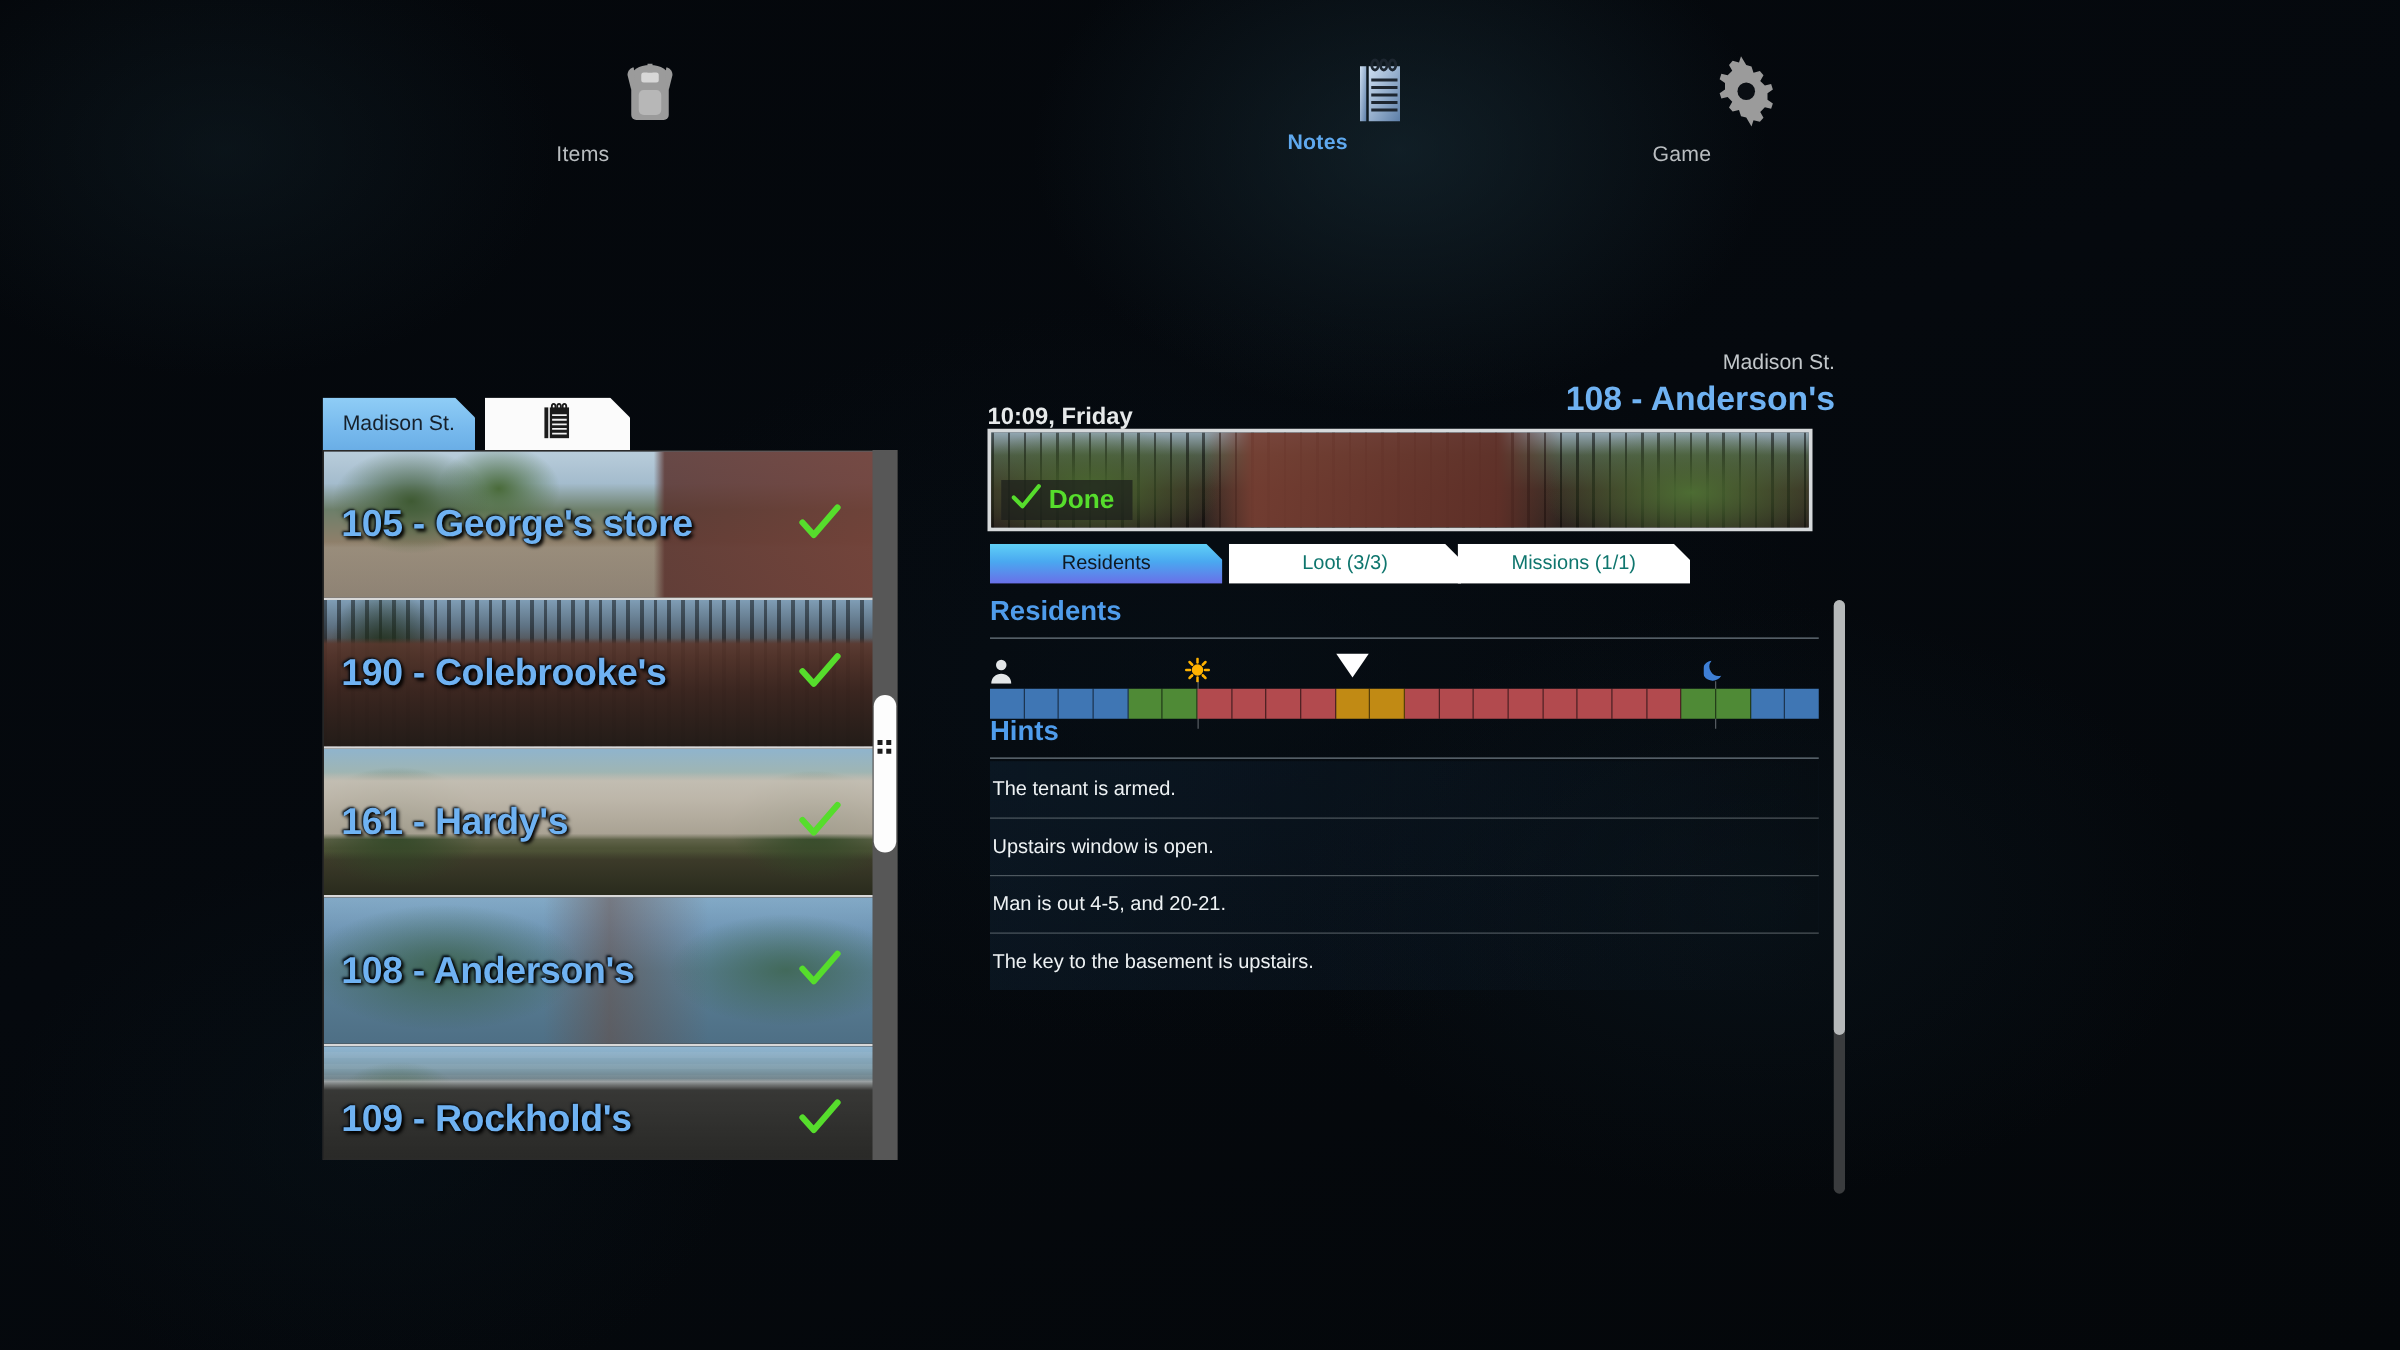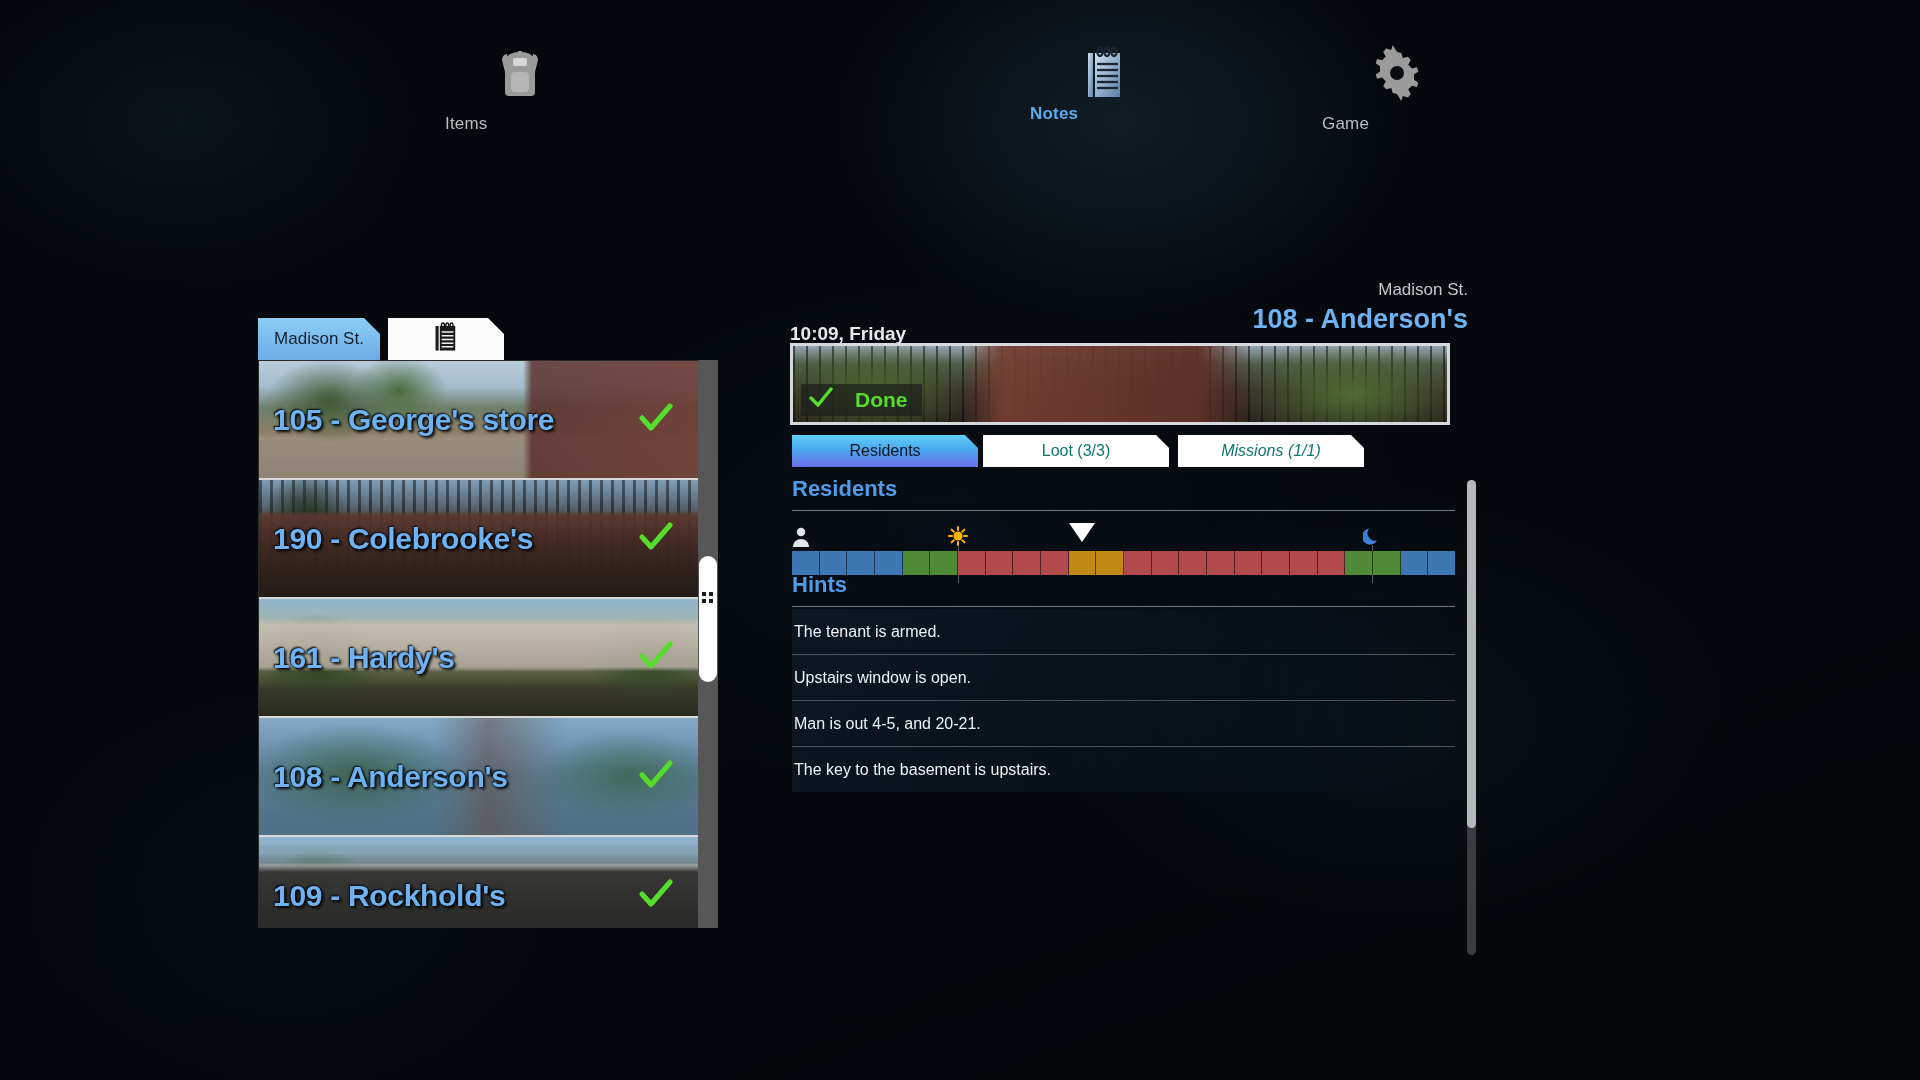--- a/index.html
+++ b/index.html
@@ -164,41 +164,41 @@
   #banner-art { position: absolute; inset: 0;
     background:
       radial-gradient(ellipse 150px 70px at 80px 44px, rgba(74,106,48,0.95), transparent 70%),
       radial-gradient(ellipse 170px 74px at 560px 48px, rgba(78,112,52,0.95), transparent 70%),
       linear-gradient(90deg, transparent 26%, rgba(118,62,50,0.92) 32%, rgba(96,48,40,0.95) 62%, transparent 70%),
       repeating-linear-gradient(90deg, rgba(0,0,0,0.5) 0 2px, transparent 2px 13px),
       linear-gradient(180deg,#93a7b3 0%,#4e5c49 24%,#3a2e26 60%,#2b231f 100%);
   }
   #done-badge {
     position: absolute; left: 8px; bottom: 6px; height: 32px;
-    display: flex; align-items: center; gap: 22px;
+    display: flex; align-items: center; gap: 6px;
     padding: 0 14px 0 8px; background: rgba(28,30,28,0.72); justify-content: space-between;
   }
   #done-label { font-size: 21px; font-weight: bold; color: #56dd2c; }
 
   .tabs { position: absolute; left: 0; top: 155px; height: 32px; width: 690px; }
   .ptab {
     position: absolute; top: 0; height: 32px; width: 186px;
     display: flex; align-items: center; justify-content: center;
     font-size: 16px; cursor: pointer;
     -webkit-clip-path: polygon(0 0, calc(100% - 13px) 0, 100% 13px, 100% 100%, 0 100%);
     clip-path: polygon(0 0, calc(100% - 13px) 0, 100% 13px, 100% 100%, 0 100%);
   }
   .ptab.active {
     background: linear-gradient(180deg, #5fd0f7 0%, #4aa8f0 45%, #6a6fe8 100%);
     color: #0f1822;
   }
   .ptab.inactive { background: #ffffff; color: #0f766e; }
   #ptab-0 { left: 2px; }
   #ptab-1 { left: 193px; }
-  #ptab-2 { left: 388px; font-style: italic; }
+  #ptab-2 { left: 376px; }
 
   .section { position: absolute; left: 2px; width: 663px; }
   .sechead {
     font-size: 22px; font-weight: bold; color: #4f9ceb;
     padding-bottom: 8px; border-bottom: 1px solid #6f7a82;
   }
 
   #residents-section { top: 196px; }
   #timeline { position: relative; margin-top: 14px; height: 50px; }
   #marker-row { position: relative; height: 26px; }

